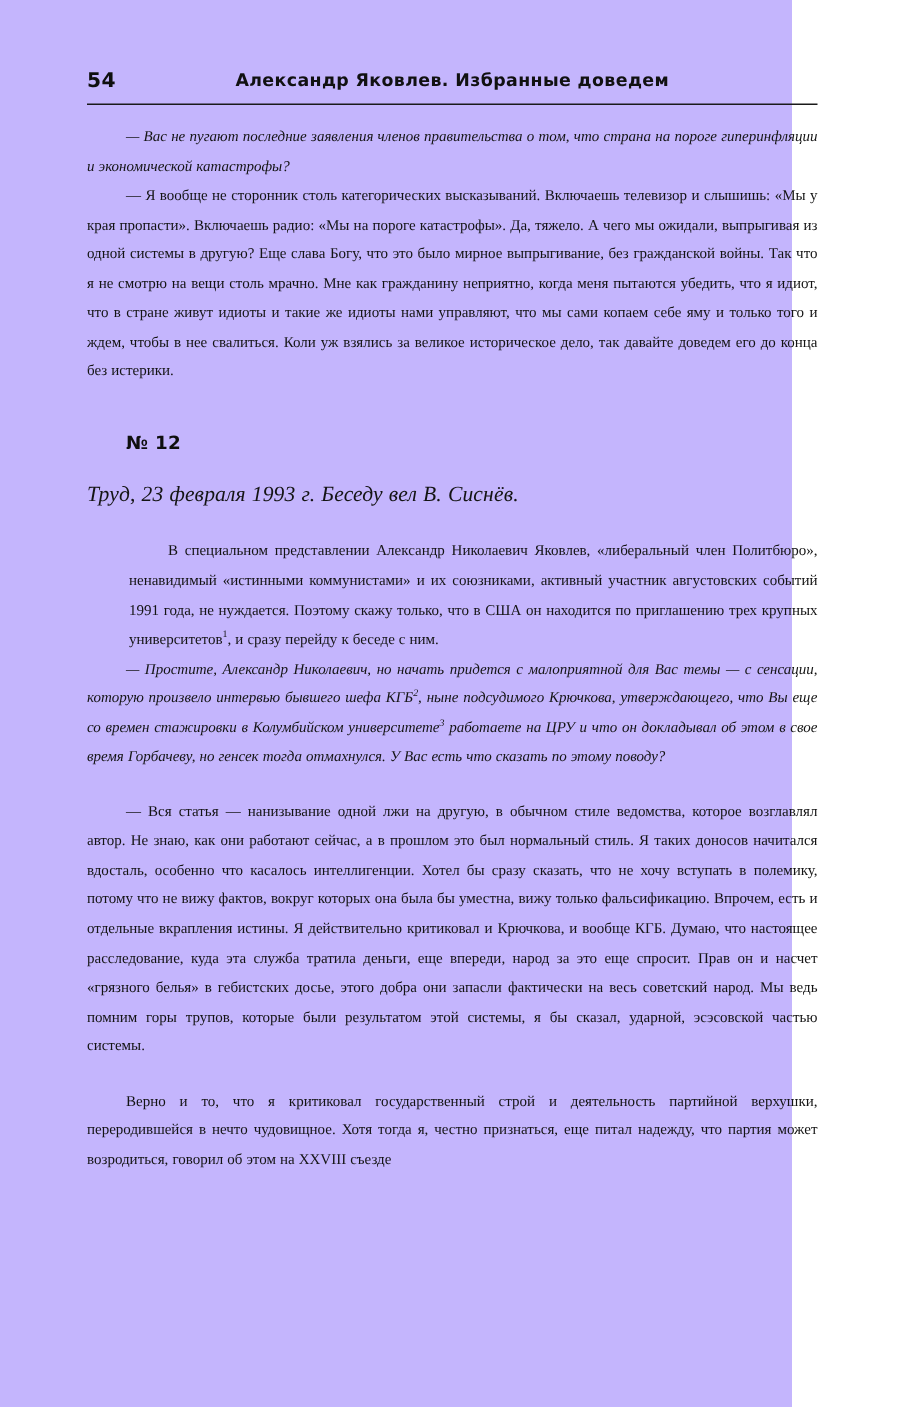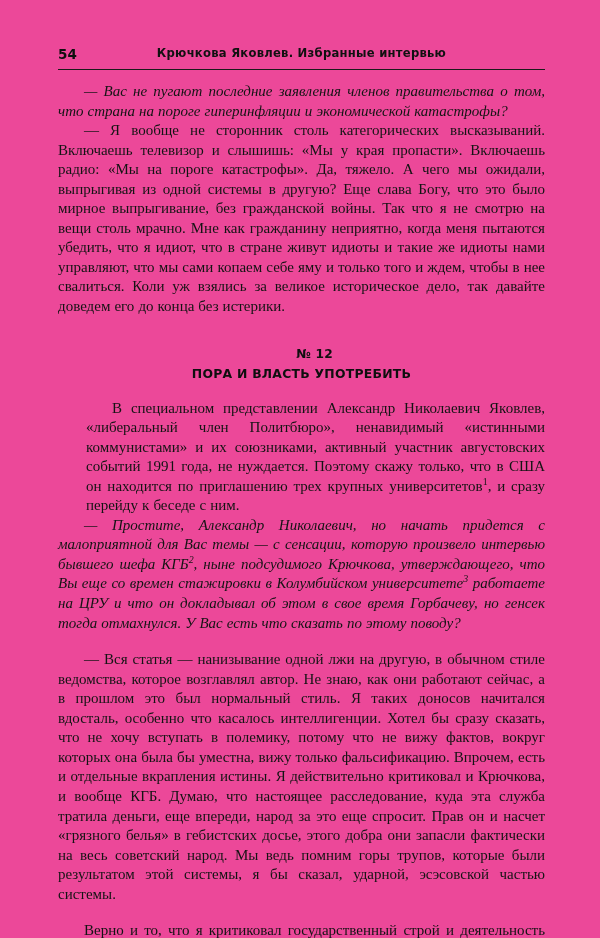--- a/index.html
+++ b/index.html
@@ -9,23 +9,23 @@
   }
   body {
     width: 600px;
     height: 938px;
     overflow: hidden;
     font-family: "Liberation Serif", "DejaVu Serif", serif;
     color: #141414;
   }
   .page {
     position: relative;
-    width: 600px;
+    width: 528px;
     height: 938px;
-    background: #ec4899;
+    background: #c4b5fd;
     box-sizing: border-box;
   }
   .content {
     position: absolute;
     left: 58px;
     top: 46px;
     width: 487px;
   }
 
   
@@ -54,21 +54,21 @@
     color: #111111;
   }
   .headrule {
     border-top: 1.6px solid #1a1a1a;
     margin-top: 3px;
     width: 487px;
   }
 
   
   .para {
-    font-size: 15px;
+    font-size: 10px;
     line-height: 19.55px;
     text-align: justify;
     text-justify: inter-word;
     margin: 0;
     hyphens: manual;
     word-spacing: 0.02em;
   }
   .para.indent {
     text-indent: 26px;
   }
@@ -80,21 +80,20 @@
   }
   sup.fn {
     font-size: 0.66em;
     line-height: 0;
     vertical-align: super;
   }
 
   
   .section-head {
     margin-top: 30px;
-    text-align: center;
   }
   .sec-num {
     font-family: "DejaVu Sans", "Liberation Sans", sans-serif;
     font-size: 12.2px;
     font-weight: 700;
     letter-spacing: 0.2px;
     margin-left: 26px;
     color: #0f0f0f;
   }
   .sec-title {
@@ -120,33 +119,33 @@
   }
 </style>
 </head>
 <body>
 
 <div class="page">
   <div class="content">
 
     <div class="runhead">
       <span class="folio">54</span>
-      <span class="runtitle">Крючкова Яковлев. Избранные интервью</span>
+      <span class="runtitle">Александр Яковлев. Избранные доведем</span>
     </div>
     <div class="headrule"></div>
 
     <p class="para ital indent block-top-dash">— Вас не пугают последние заявления членов правительства о том, что страна на пороге гиперинфляции и экономической катастрофы?</p>
 
     <p class="para indent">— Я вообще не сторонник столь категорических высказываний. Включаешь телевизор и слышишь: «Мы у края пропасти». Включаешь радио: «Мы на пороге катастрофы». Да, тяжело. А чего мы ожидали, выпрыгивая из одной системы в другую? Еще слава Богу, что это было мирное выпрыгивание, без гражданской войны. Так что я не смотрю на вещи столь мрачно. Мне как гражданину неприятно, когда меня пытаются убедить, что я идиот, что в стране живут идиоты и такие же идиоты нами управляют, что мы сами копаем себе яму и только того и ждем, чтобы в нее свалиться. Коли уж взялись за великое историческое дело, так давайте доведем его до конца без истерики.</p>
 
     <div class="section-head">
       <div class="sec-num">№ 12</div>
-      <div class="sec-title">ПОРА И ВЛАСТЬ УПОТРЕБИТЬ</div>
     </div>
 
+    <p class="para source-line">Труд, 23 февраля 1993 г. Беседу вел В. Сиснёв.</p>
 
     <p class="para indent gap-after-source"><span>В специальном представлении Александр Николаевич Яковлев, «либеральный член Политбюро», ненавидимый «истинными коммунистами» и их союзниками, активный участник августовских событий 1991 года, не нуждается. Поэтому скажу только, что в США он находится по приглашению трех крупных университетов</span><sup class="fn">1</sup><span>, и сразу перейду к беседе с ним.</span></p>
 
     <p class="para ital indent"><span>— Простите, Александр Николаевич, но начать придется с малоприятной для Вас темы — с сенсации, которую произвело интервью бывшего шефа КГБ</span><sup class="fn">2</sup><span>, ныне подсудимого Крючкова, утверждающего, что Вы еще со времен стажировки в Колумбийском университете</span><sup class="fn">3</sup><span> работаете на ЦРУ и что он докладывал об этом в свое время Горбачеву, но генсек тогда отмахнулся. У Вас есть что сказать по этому поводу?</span></p>
 
     <p class="para indent gap-sm">— Вся статья — нанизывание одной лжи на другую, в обычном стиле ведомства, которое возглавлял автор. Не знаю, как они работают сейчас, а в прошлом это был нормальный стиль. Я таких доносов начитался вдосталь, особенно что касалось интеллигенции. Хотел бы сразу сказать, что не хочу вступать в полемику, потому что не вижу фактов, вокруг которых она была бы уместна, вижу только фальсификацию. Впрочем, есть и отдельные вкрапления истины. Я действительно критиковал и Крючкова, и вообще КГБ. Думаю, что настоящее расследование, куда эта служба тратила деньги, еще впереди, народ за это еще спросит. Прав он и насчет «грязного белья» в гебистских досье, этого добра они запасли фактически на весь советский народ. Мы ведь помним горы трупов, которые были результатом этой системы, я бы сказал, ударной, эсэсовской частью системы.</p>
 
     <p class="para indent gap-sm"><span>Верно и то, что я критиковал государственный строй и деятельность партийной верхушки, переродившейся в нечто чудовищное. Хотя тогда я, честно признаться, еще питал надежду, что партия может возродиться, говорил об этом на XXVIII съезде</span></p>
 
   </div>

